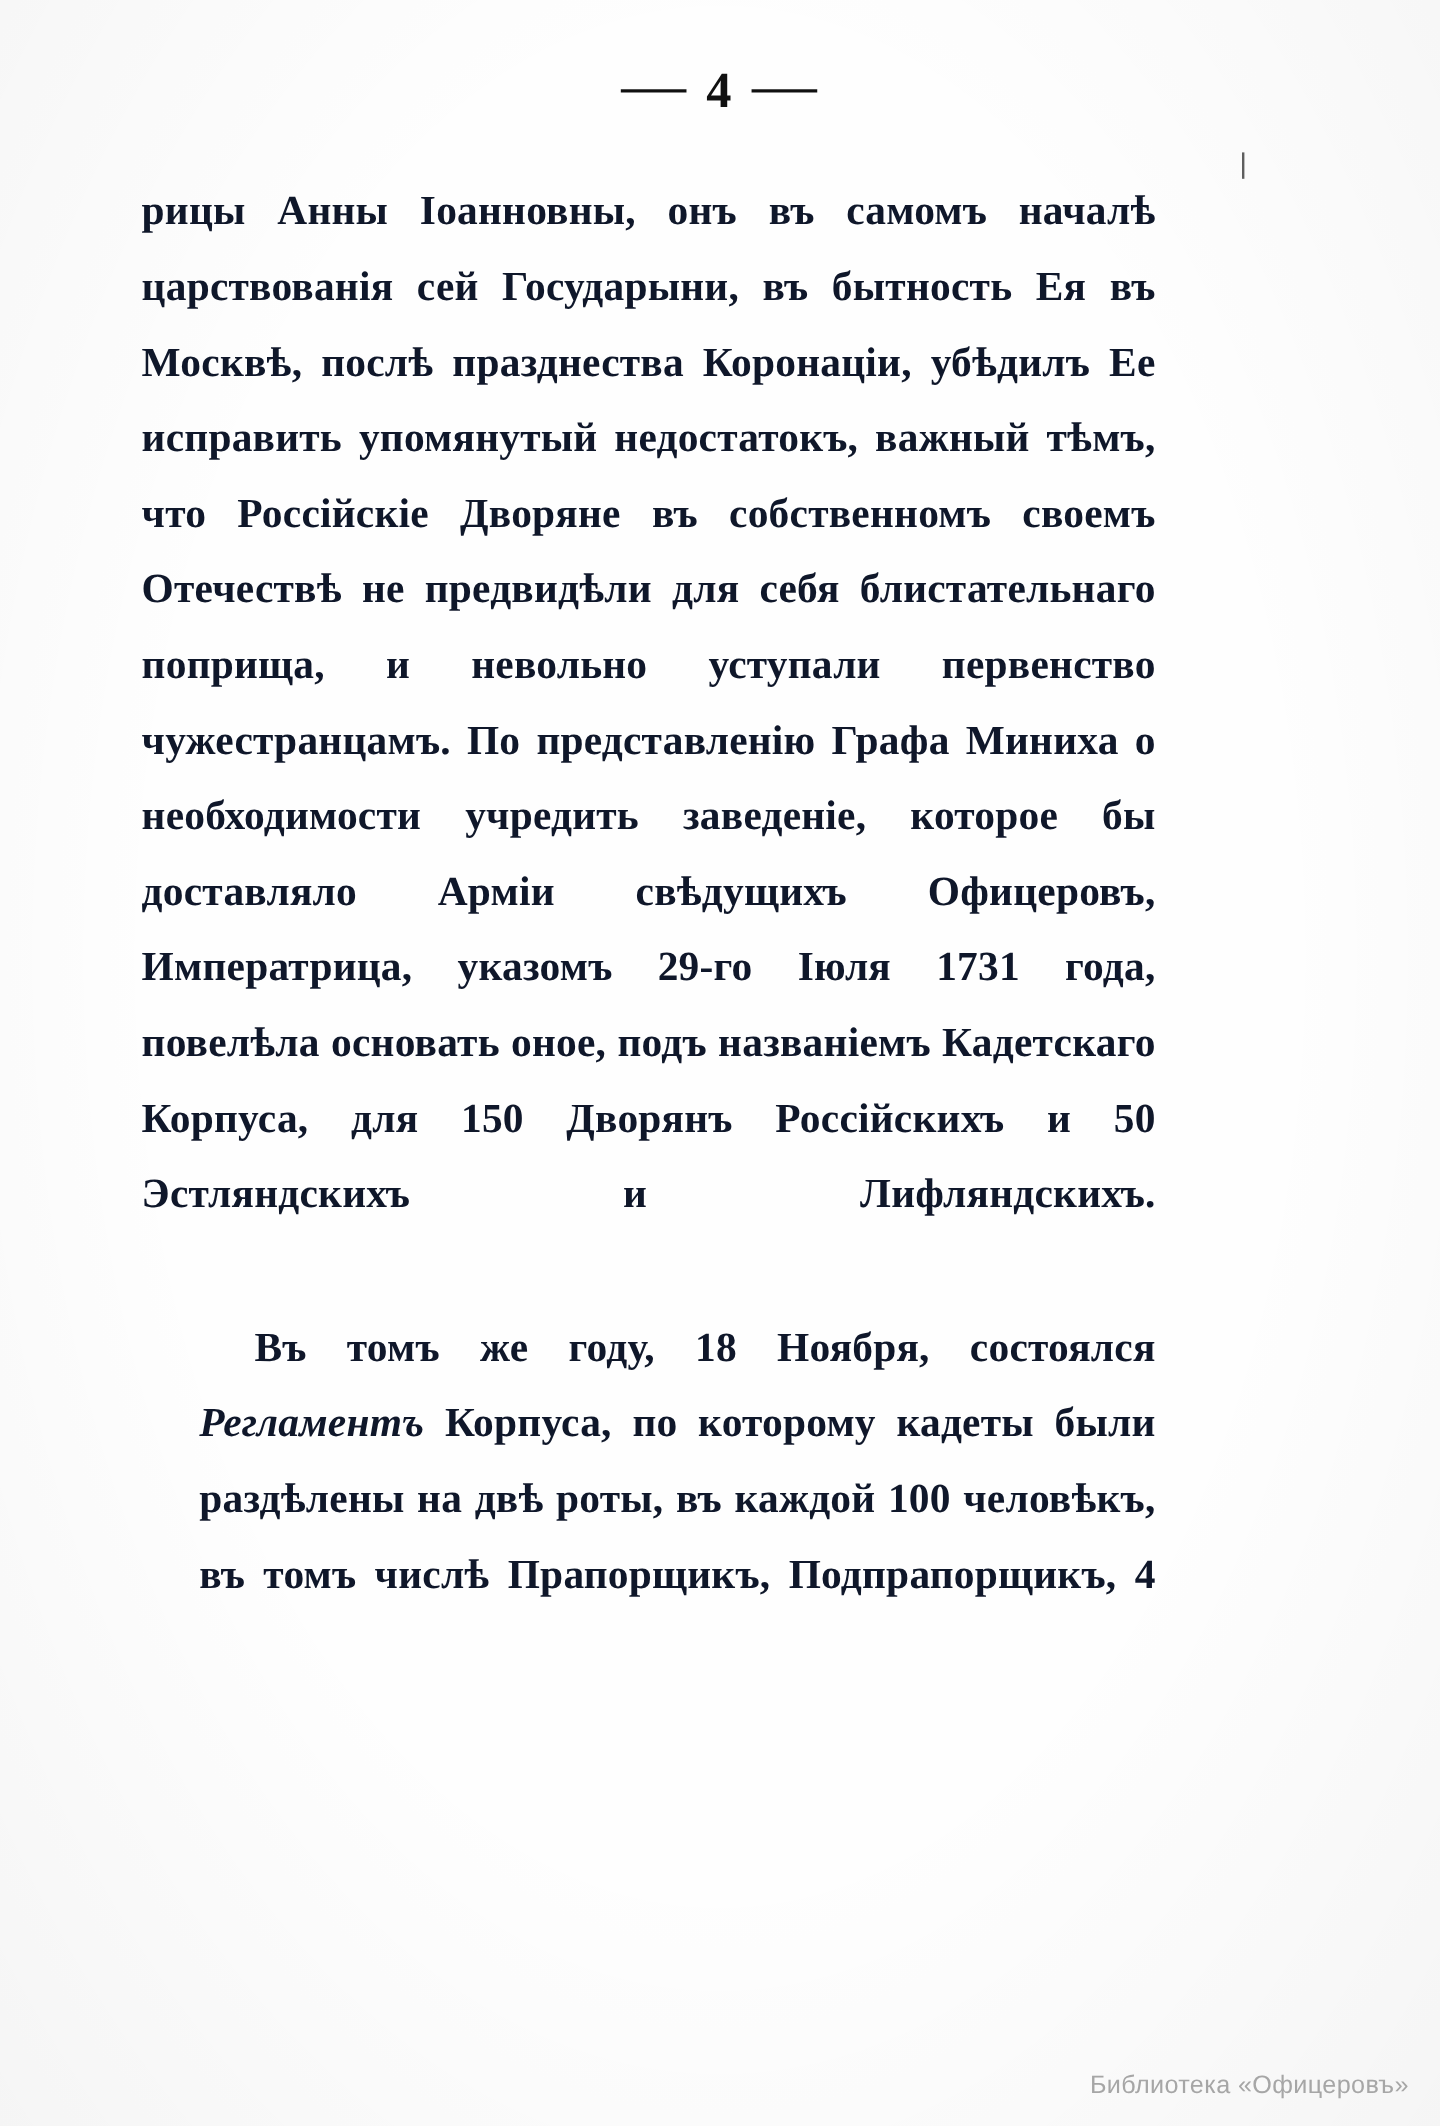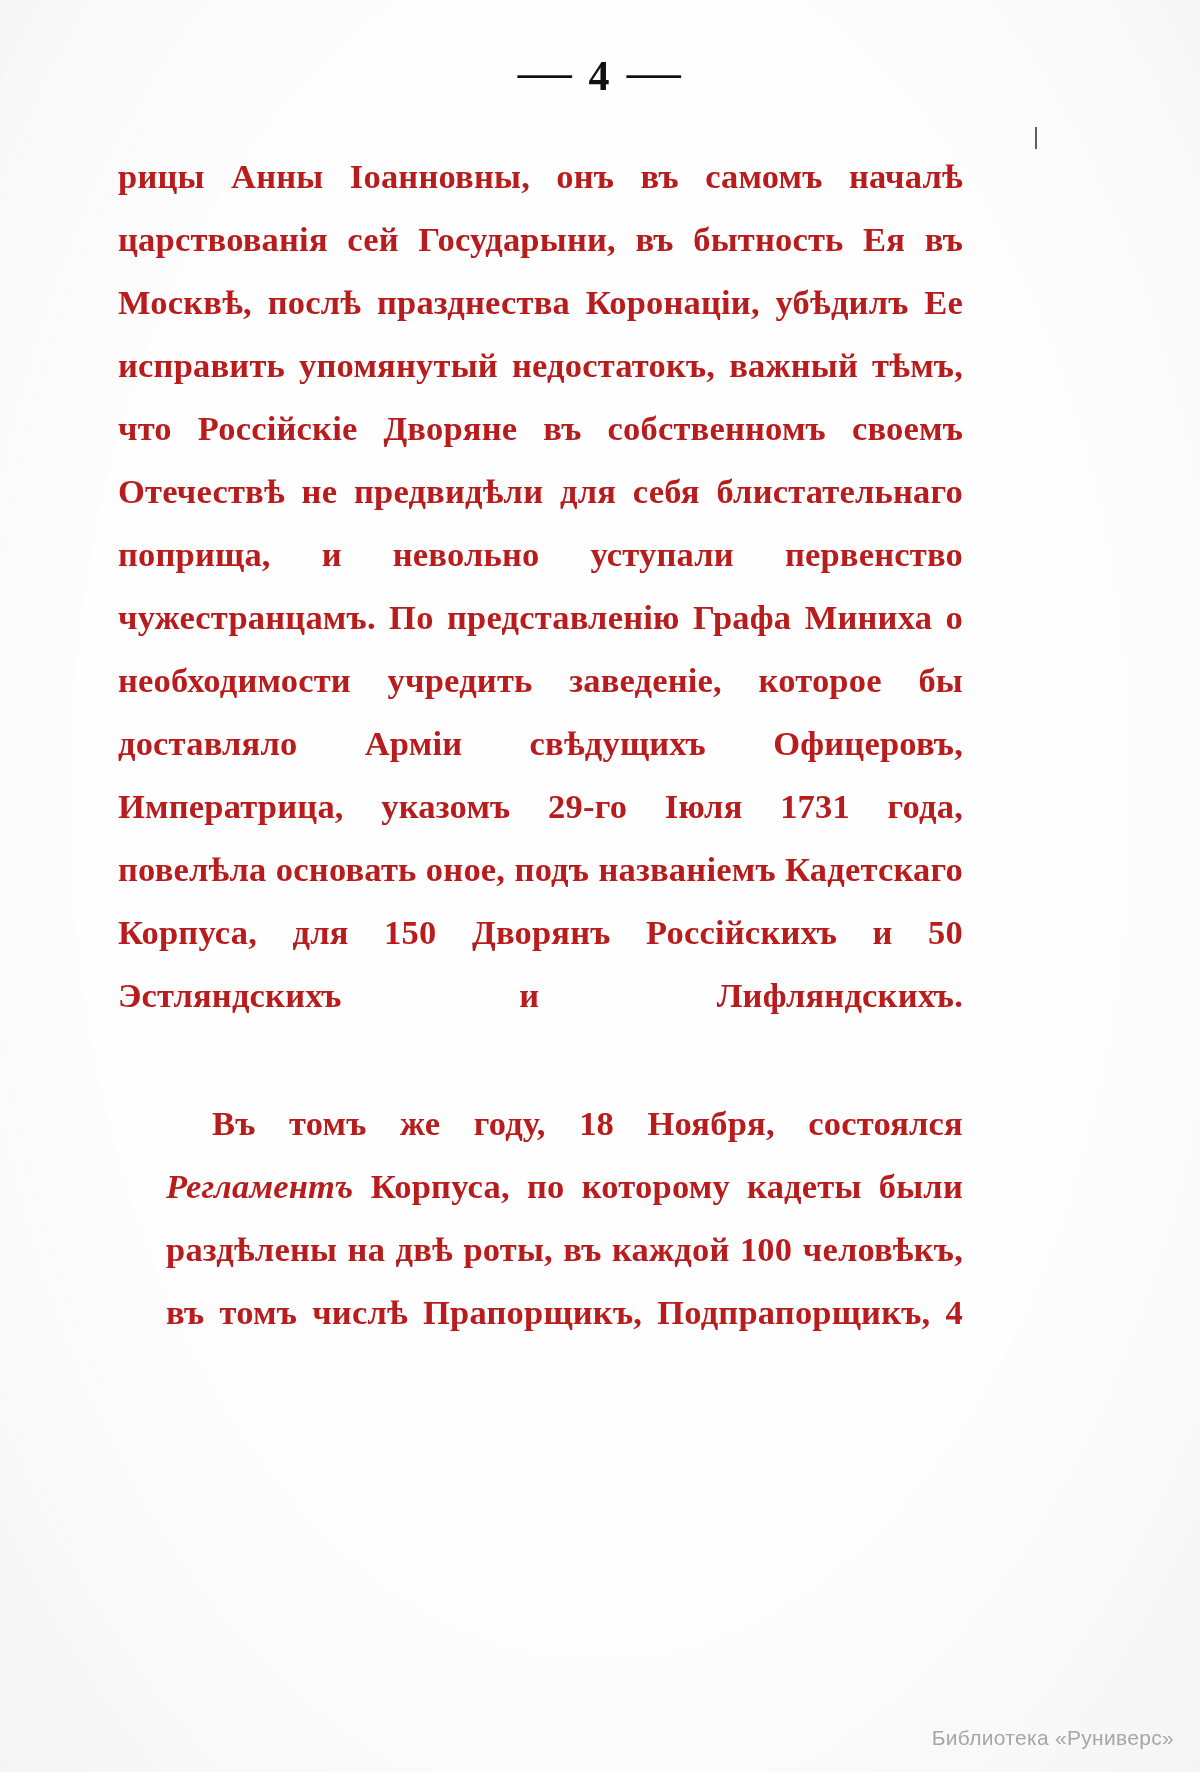--- a/index.html
+++ b/index.html
@@ -69,21 +69,21 @@
   }
 
   p.para {
     margin: 0;
     font-size: 34.5px;
     line-height: 63px;
     font-weight: 700;
     text-align: justify;
     text-justify: inter-word;
     letter-spacing: 0.2px;
-    color: #b91c1c;
+    color: #0f172a;
     font-family: "Liberation Serif", "DejaVu Serif", serif;
   }
   p.para + p.para {
     margin-top: 2px;
     margin-left: 48px;
   }
   p.para.indent {
     text-indent: 46px;
   }
   p.para .ital {
@@ -132,15 +132,15 @@
   <div class="marginmark"></div>
 
   <div class="textblock">
 
     <p class="para">рицы Анны Іоанновны, онъ въ самомъ началѣ царствованія сей Государыни, въ бытность Ея въ Москвѣ, послѣ празднества Коронаціи, убѣдилъ Ее исправить упомянутый недостатокъ, важный тѣмъ, что Россійскіе Дворяне въ собственномъ своемъ Отечествѣ не предвидѣли для себя блистательнаго поприща, и невольно уступали первенство чужестранцамъ. По представленію Графа Миниха о необходимости учредить заведеніе, которое бы доставляло Арміи свѣдущихъ Офицеровъ, Императрица, указомъ 29-го Іюля 1731 года, повелѣла основать оное, подъ названіемъ Кадетскаго Корпуса, для 150 Дворянъ Россійскихъ и 50 Эстляндскихъ и Лифляндскихъ.</p>
 
     <p class="para indent"><span>Въ томъ же году, 18 Ноября, состоялся </span><span class="ital">Регламентъ</span><span> Корпуса, по которому кадеты были раздѣлены на двѣ роты, въ каждой 100 человѣкъ, въ томъ числѣ Прапорщикъ, Подпрапорщикъ, 4</span></p>
 
   </div>
 
-  <div class="footer-credit">Библиотека «Руниверс»</div>
+  <div class="footer-credit">Библиотека «Офицеровъ»</div>
 
 </div>
 
 </body></html>

